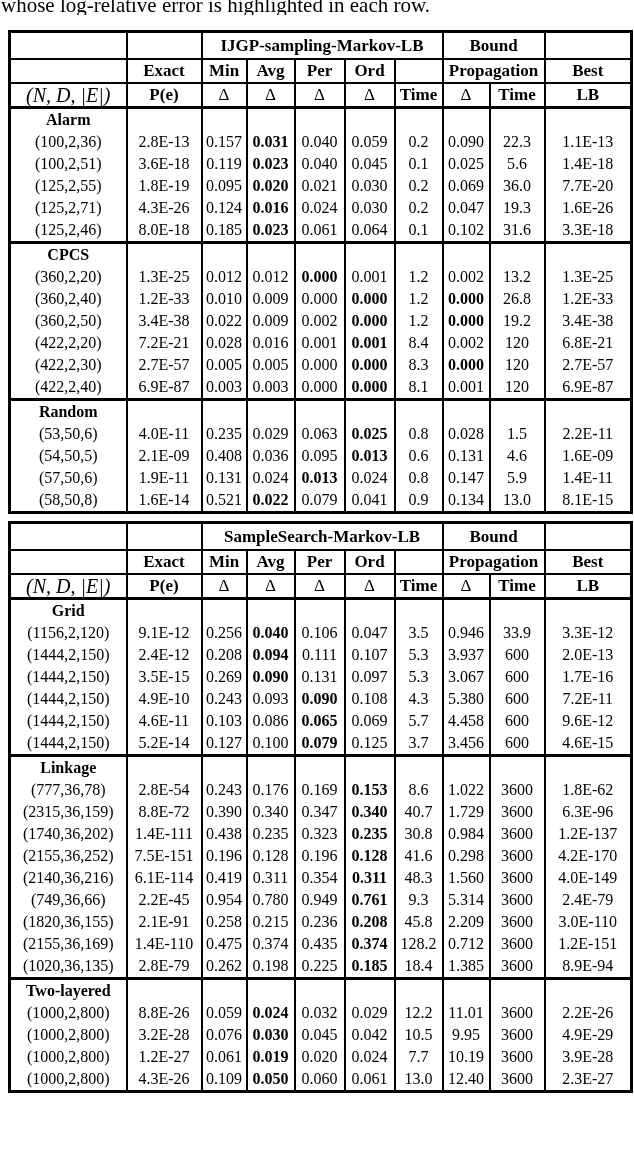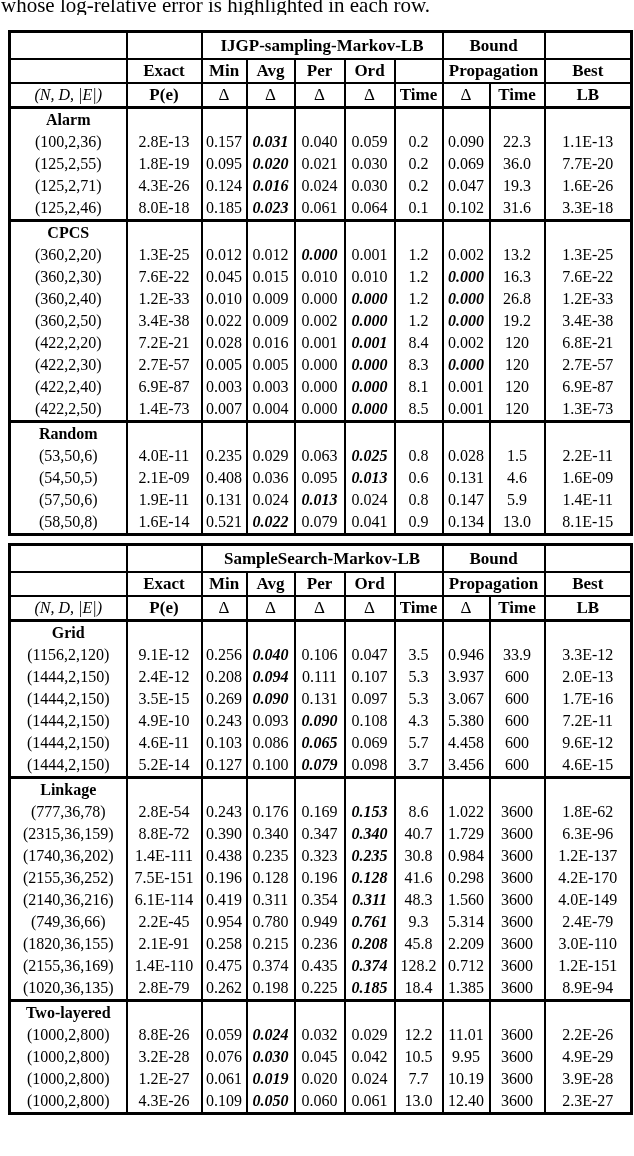--- a/index.html
+++ b/index.html
@@ -27,24 +27,24 @@
     border-left: 2px solid #000; border-right: 2px solid #000;
     padding: 0 1px; text-align: center;
     font-size: 16px; height: 22px; line-height: 22px;
     white-space: nowrap; overflow: hidden;
   }
   thead th { font-weight: bold; font-size: 17px; }
   tr.h1 th { height: 25px; line-height: 25px; border-bottom: 2px solid #000; }
   tr.h2 th { border-bottom: 2px solid #000; margin-top: 39px; }
   tr.h3 th { border-bottom: 3px solid #000; }
   th.delta { font-weight: normal; }
-  th.params { font-style: italic; font-weight: normal; font-size: 16px; }
+  th.params { font-style: italic; font-weight: normal; font-size: 20px; }
   tr.section-start td { border-top: 3px solid #000; margin-top: 34px; }
   td.section-label { font-weight: bold; }
-  td.b { font-weight: bold; font-style: italic; }
+  td.b { font-weight: bold; }
 </style>
 </head>
 <body>
 
 <div class="page">
   <div class="caption-clip">
     <span>whose log-relative error is highlighted in each row.</span>
   </div>
   <table class="results">
       <colgroup>
@@ -110,20 +110,32 @@
           <td>0.157</td>
           <td class="b">0.031</td>
           <td>0.040</td>
           <td>0.059</td>
           <td>0.2</td>
           <td>0.090</td>
           <td>22.3</td>
           <td>1.1E-13</td>
         </tr>
         <tr>
+          <td>(100,2,51)</td>
+          <td>3.6E-18</td>
+          <td>0.119</td>
+          <td class="b">0.023</td>
+          <td>0.040</td>
+          <td>0.045</td>
+          <td>0.1</td>
+          <td>0.025</td>
+          <td>5.6</td>
+          <td>1.4E-18</td>
+        </tr>
+        <tr>
           <td>(125,2,55)</td>
           <td>1.8E-19</td>
           <td>0.095</td>
           <td class="b">0.020</td>
           <td>0.021</td>
           <td>0.030</td>
           <td>0.2</td>
           <td>0.069</td>
           <td>36.0</td>
           <td>7.7E-20</td>
@@ -170,32 +182,20 @@
           <td>0.012</td>
           <td>0.012</td>
           <td class="b">0.000</td>
           <td>0.001</td>
           <td>1.2</td>
           <td>0.002</td>
           <td>13.2</td>
           <td>1.3E-25</td>
         </tr>
         <tr>
-          <td>(360,2,30)</td>
-          <td>7.6E-22</td>
-          <td>0.045</td>
-          <td>0.015</td>
-          <td>0.010</td>
-          <td>0.010</td>
-          <td>1.2</td>
-          <td class="b">0.000</td>
-          <td>16.3</td>
-          <td>7.6E-22</td>
-        </tr>
-        <tr>
           <td>(360,2,40)</td>
           <td>1.2E-33</td>
           <td>0.010</td>
           <td>0.009</td>
           <td>0.000</td>
           <td class="b">0.000</td>
           <td>1.2</td>
           <td class="b">0.000</td>
           <td>26.8</td>
           <td>1.2E-33</td>
@@ -240,32 +240,20 @@
           <td>(422,2,40)</td>
           <td>6.9E-87</td>
           <td>0.003</td>
           <td>0.003</td>
           <td>0.000</td>
           <td class="b">0.000</td>
           <td>8.1</td>
           <td>0.001</td>
           <td>120</td>
           <td>6.9E-87</td>
-        </tr>
-        <tr>
-          <td>(422,2,50)</td>
-          <td>1.4E-73</td>
-          <td>0.007</td>
-          <td>0.004</td>
-          <td>0.000</td>
-          <td class="b">0.000</td>
-          <td>8.5</td>
-          <td>0.001</td>
-          <td>120</td>
-          <td>1.3E-73</td>
         </tr>
         <tr class="section-start">
           <td class="section-label">Random</td>
           <td></td>
           <td></td>
           <td></td>
           <td></td>
           <td></td>
           <td></td>
           <td></td>
@@ -439,21 +427,21 @@
           <td>4.458</td>
           <td>600</td>
           <td>9.6E-12</td>
         </tr>
         <tr>
           <td>(1444,2,150)</td>
           <td>5.2E-14</td>
           <td>0.127</td>
           <td>0.100</td>
           <td class="b">0.079</td>
-          <td>0.098</td>
+          <td>0.125</td>
           <td>3.7</td>
           <td>3.456</td>
           <td>600</td>
           <td>4.6E-15</td>
         </tr>
         <tr class="section-start">
           <td class="section-label">Linkage</td>
           <td></td>
           <td></td>
           <td></td>

